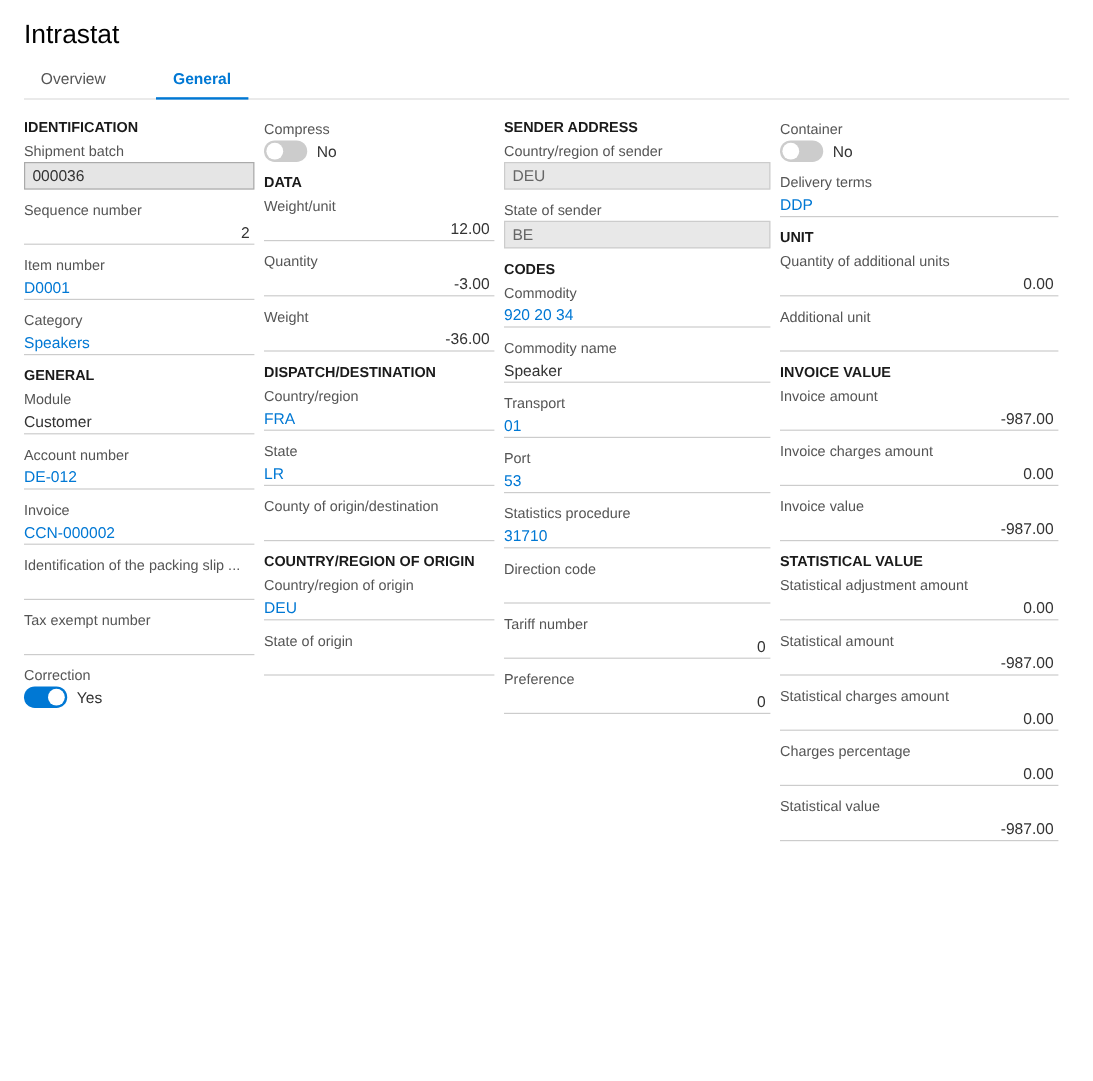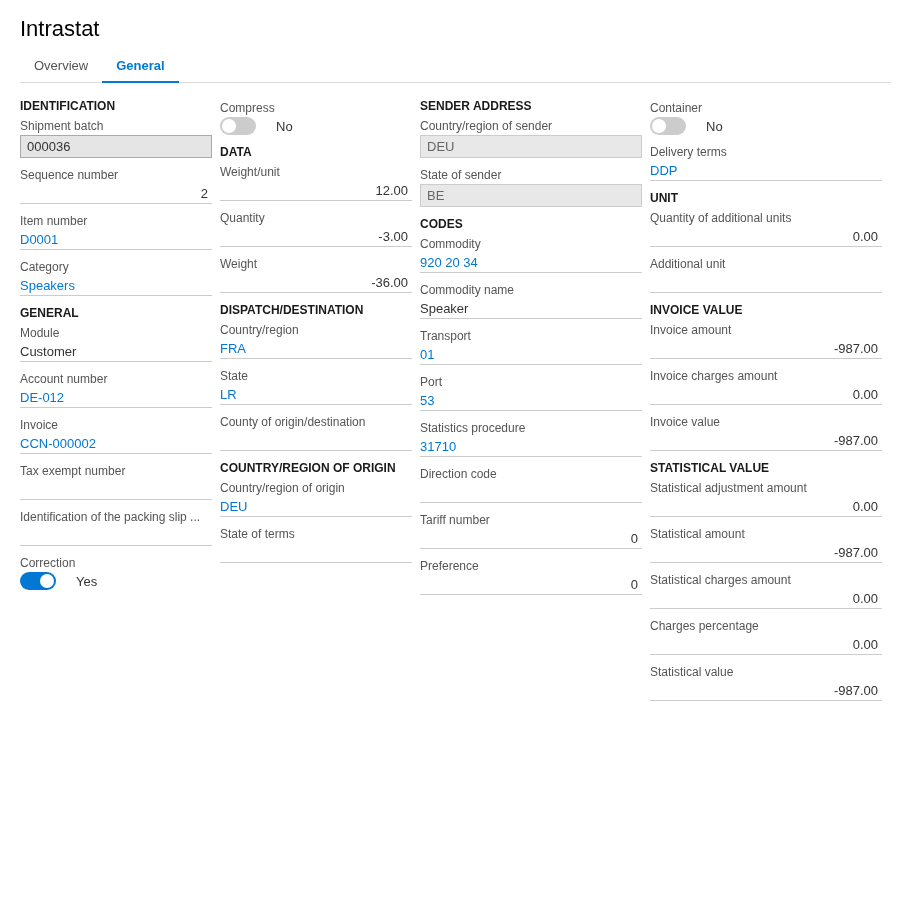--- a/index.html
+++ b/index.html
@@ -15,20 +15,21 @@
     h1 {
       font-size: 22px;
       font-weight: 400;
       color: #000000;
       margin-bottom: 10px;
     }
     .tabs {
       display: flex;
       border-bottom: 1px solid #ddd;
       margin-bottom: 16px;
+      gap: 28px;
     }
     .tab {
       padding: 6px 14px 8px;
       cursor: pointer;
       font-size: 13px;
       color: #555;
       border-bottom: 2px solid transparent;
       margin-bottom: -1px;
     }
     .tab.active {
@@ -74,21 +75,21 @@
     }
     .field-value.disabled-input {
       background: #e8e8e8;
       border: 1px solid #ccc;
       padding: 3px 6px;
       color: #666;
     }
     .toggle-row {
       display: flex;
       align-items: center;
-      gap: 20px;
+      gap: 8px;
       margin-bottom: 10px;
     }
     .toggle {
       width: 36px;
       height: 18px;
       border-radius: 10px;
       background: #ccc;
       position: relative;
       display: inline-block;
       flex-shrink: 0;
@@ -156,26 +157,26 @@
       <div class="field-label">Account number</div>
       <div class="field-value link">DE-012</div>
     </div>
 
     <div class="field">
       <div class="field-label">Invoice</div>
       <div class="field-value link">CCN-000002</div>
     </div>
 
     <div class="field">
+      <div class="field-label">Identification of the packing slip ...</div>
+      <div class="field-value">&nbsp;</div>
+    </div>
+
+    <div class="field">
       <div class="field-label">Tax exempt number</div>
-      <div class="field-value">&nbsp;</div>
-    </div>
-
-    <div class="field">
-      <div class="field-label">Identification of the packing slip ...</div>
       <div class="field-value">&nbsp;</div>
     </div>
 
     <div class="field">
       <div class="field-label">Correction</div>
       <div class="toggle-row">
         <div class="toggle on"></div>
         <span class="toggle-label">Yes</span>
       </div>
     </div>
@@ -226,21 +227,21 @@
     </div>
 
     <div class="section-title section-spacer">COUNTRY/REGION OF ORIGIN</div>
 
     <div class="field">
       <div class="field-label">Country/region of origin</div>
       <div class="field-value link">DEU</div>
     </div>
 
     <div class="field">
-      <div class="field-label">State of terms</div>
+      <div class="field-label">State of origin</div>
       <div class="field-value">&nbsp;</div>
     </div>
   </div>
 
   <div class="col">
     <div class="section-title">SENDER ADDRESS</div>
 
     <div class="field">
       <div class="field-label">Country/region of sender</div>
       <div class="field-value disabled-input">DEU</div>

